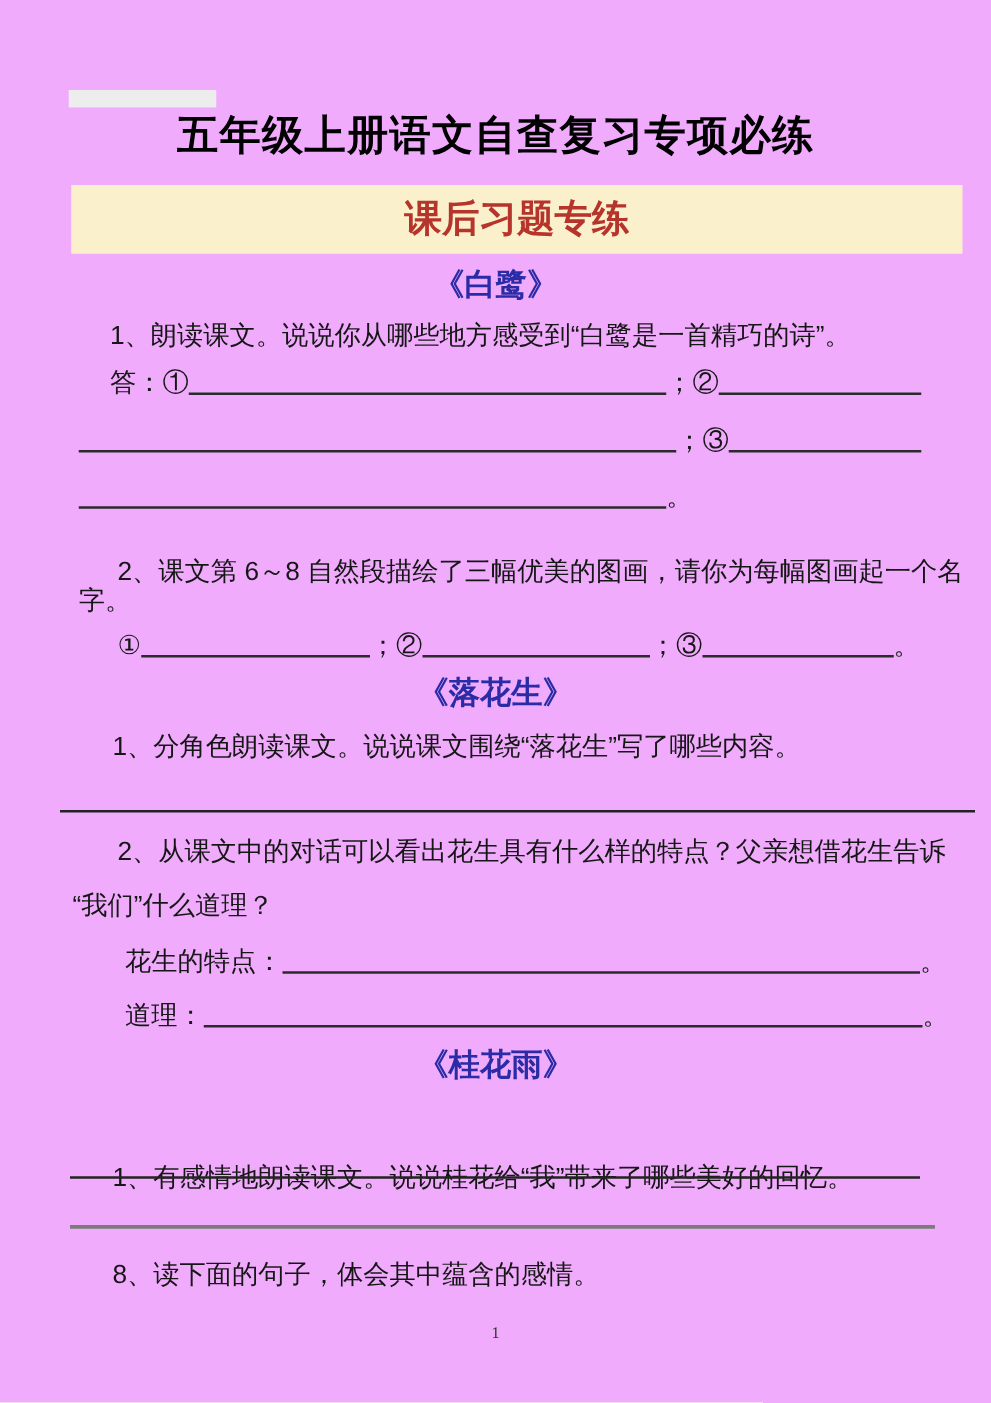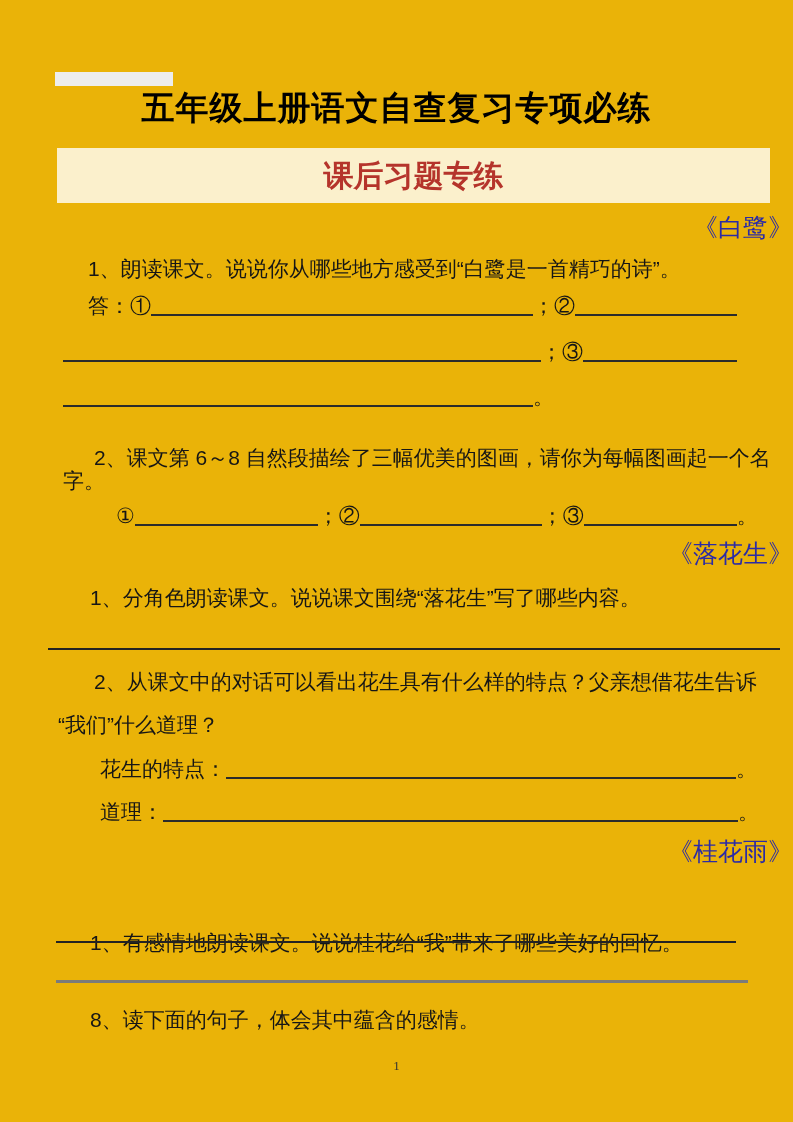--- a/index.html
+++ b/index.html
@@ -1,19 +1,19 @@
 <!DOCTYPE html>
 <html><head>
 <meta charset="utf-8">
 <style>
   html, body { margin: 0; padding: 0; background: #ffffff; }
   .page {
     position: relative;
     width: 793px; height: 1122px;
-    background: #eab308;
+    background: #f0abfc;
     font-family: "Liberation Sans", sans-serif;
     color: #161616;
     overflow: hidden;
   }
   .smudge {
     position: absolute; left: 55px; top: 72px;
     width: 118px; height: 14px;
     background: #ededed;
   }
   .doc-title {
@@ -27,22 +27,22 @@
     width: 713px; height: 55px;
     background: #fbf0cc;
   }
   .banner-text {
     width: 100%; height: 52px; line-height: 55px;
     text-align: center;
     font-size: 30px; font-weight: bold; color: #b5342b;
   }
   .section-heading {
     position: absolute; left: 0; width: 793px;
-    text-align: right;
-    font-size: 25px; font-weight: normal; color: #2b2ba6;
+    text-align: center;
+    font-size: 25px; font-weight: bold; color: #2b2ba6;
   }
   .row {
     position: absolute;
     font-size: 21px; color: #161616;
     white-space: nowrap; line-height: 28px;
   }
   .blank {
     display: inline-block;
     height: 22px;
     border-bottom: 2px solid #2b2b2b;
@@ -84,21 +84,21 @@
 
   <div class="row" style="left:88px; top:292px;"><span>答：</span><span>①</span><span class="blank" style="width:382px;"></span><span>；②</span><span class="blank" style="width:162px;"></span></div>
 
   <div class="row" style="left:63px; top:338px;"><span class="blank" style="width:478px;"></span><span>；③</span><span class="blank" style="width:154px;"></span></div>
 
   <div class="row" style="left:63px; top:383px;"><span class="blank" style="width:470px;"></span><span>。</span></div>
 
   <div class="row" style="left:94px; top:444px;">2、课文第 6～8 自然段描绘了三幅优美的图画，请你为每幅图画起一个名</div>
   <div class="row" style="left:63px; top:467px;">字。</div>
 
-  <div class="row" style="left:116px; top:502px;"><span>①</span><span class="blank" style="width:183px;"></span><span>；②</span><span class="blank" style="width:182px;"></span><span>；③</span><span class="blank" style="width:153px;"></span><span>。</span></div>
+  <div class="row" style="left:94px; top:502px;"><span>①</span><span class="blank" style="width:183px;"></span><span>；②</span><span class="blank" style="width:182px;"></span><span>；③</span><span class="blank" style="width:153px;"></span><span>。</span></div>
 
   <div class="section-heading" style="top:537px;">《落花生》</div>
 
   <div class="row" style="left:90px; top:584px;">1、分角色朗读课文。说说课文围绕“落花生”写了哪些内容。</div>
 
   <div class="rule" style="left:48px; top:648px; width:732px;"></div>
 
   <div class="row" style="left:94px; top:668px;">2、从课文中的对话可以看出花生具有什么样的特点？父亲想借花生告诉</div>
   <div class="row" style="left:58px; top:711px;">“我们”什么道理？</div>
 

